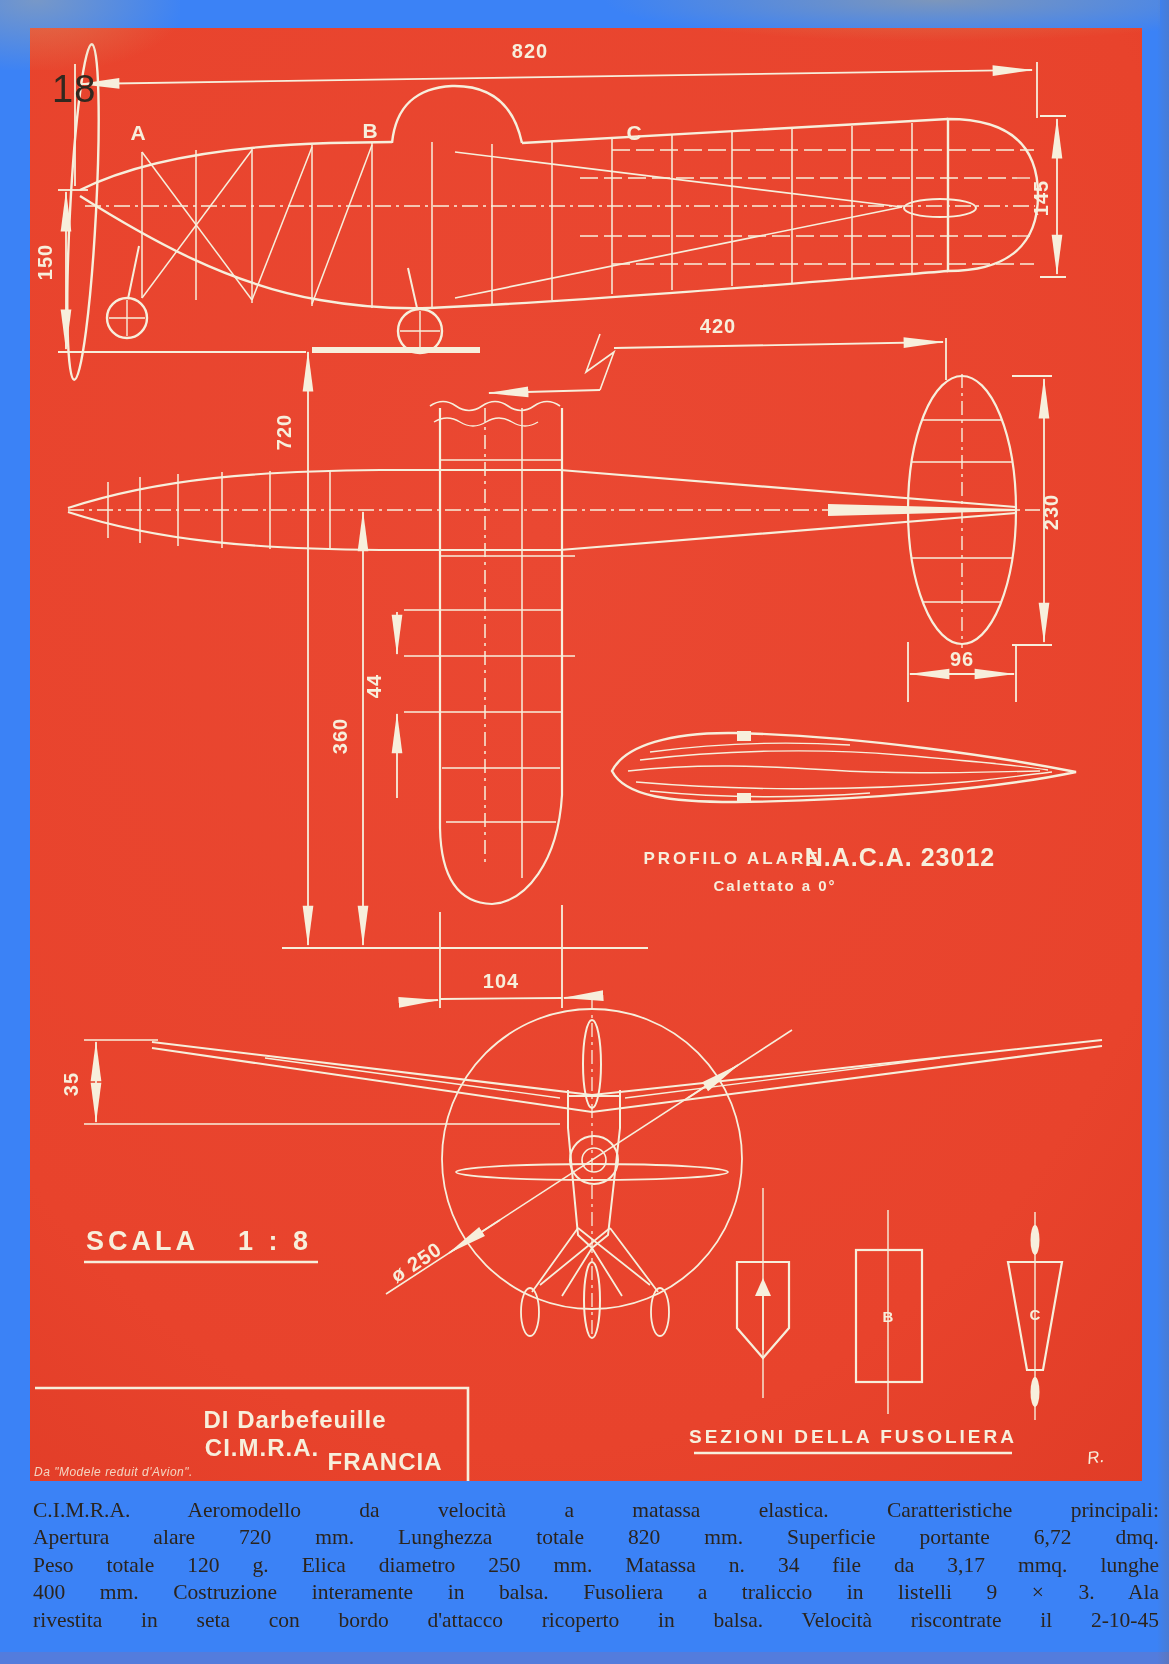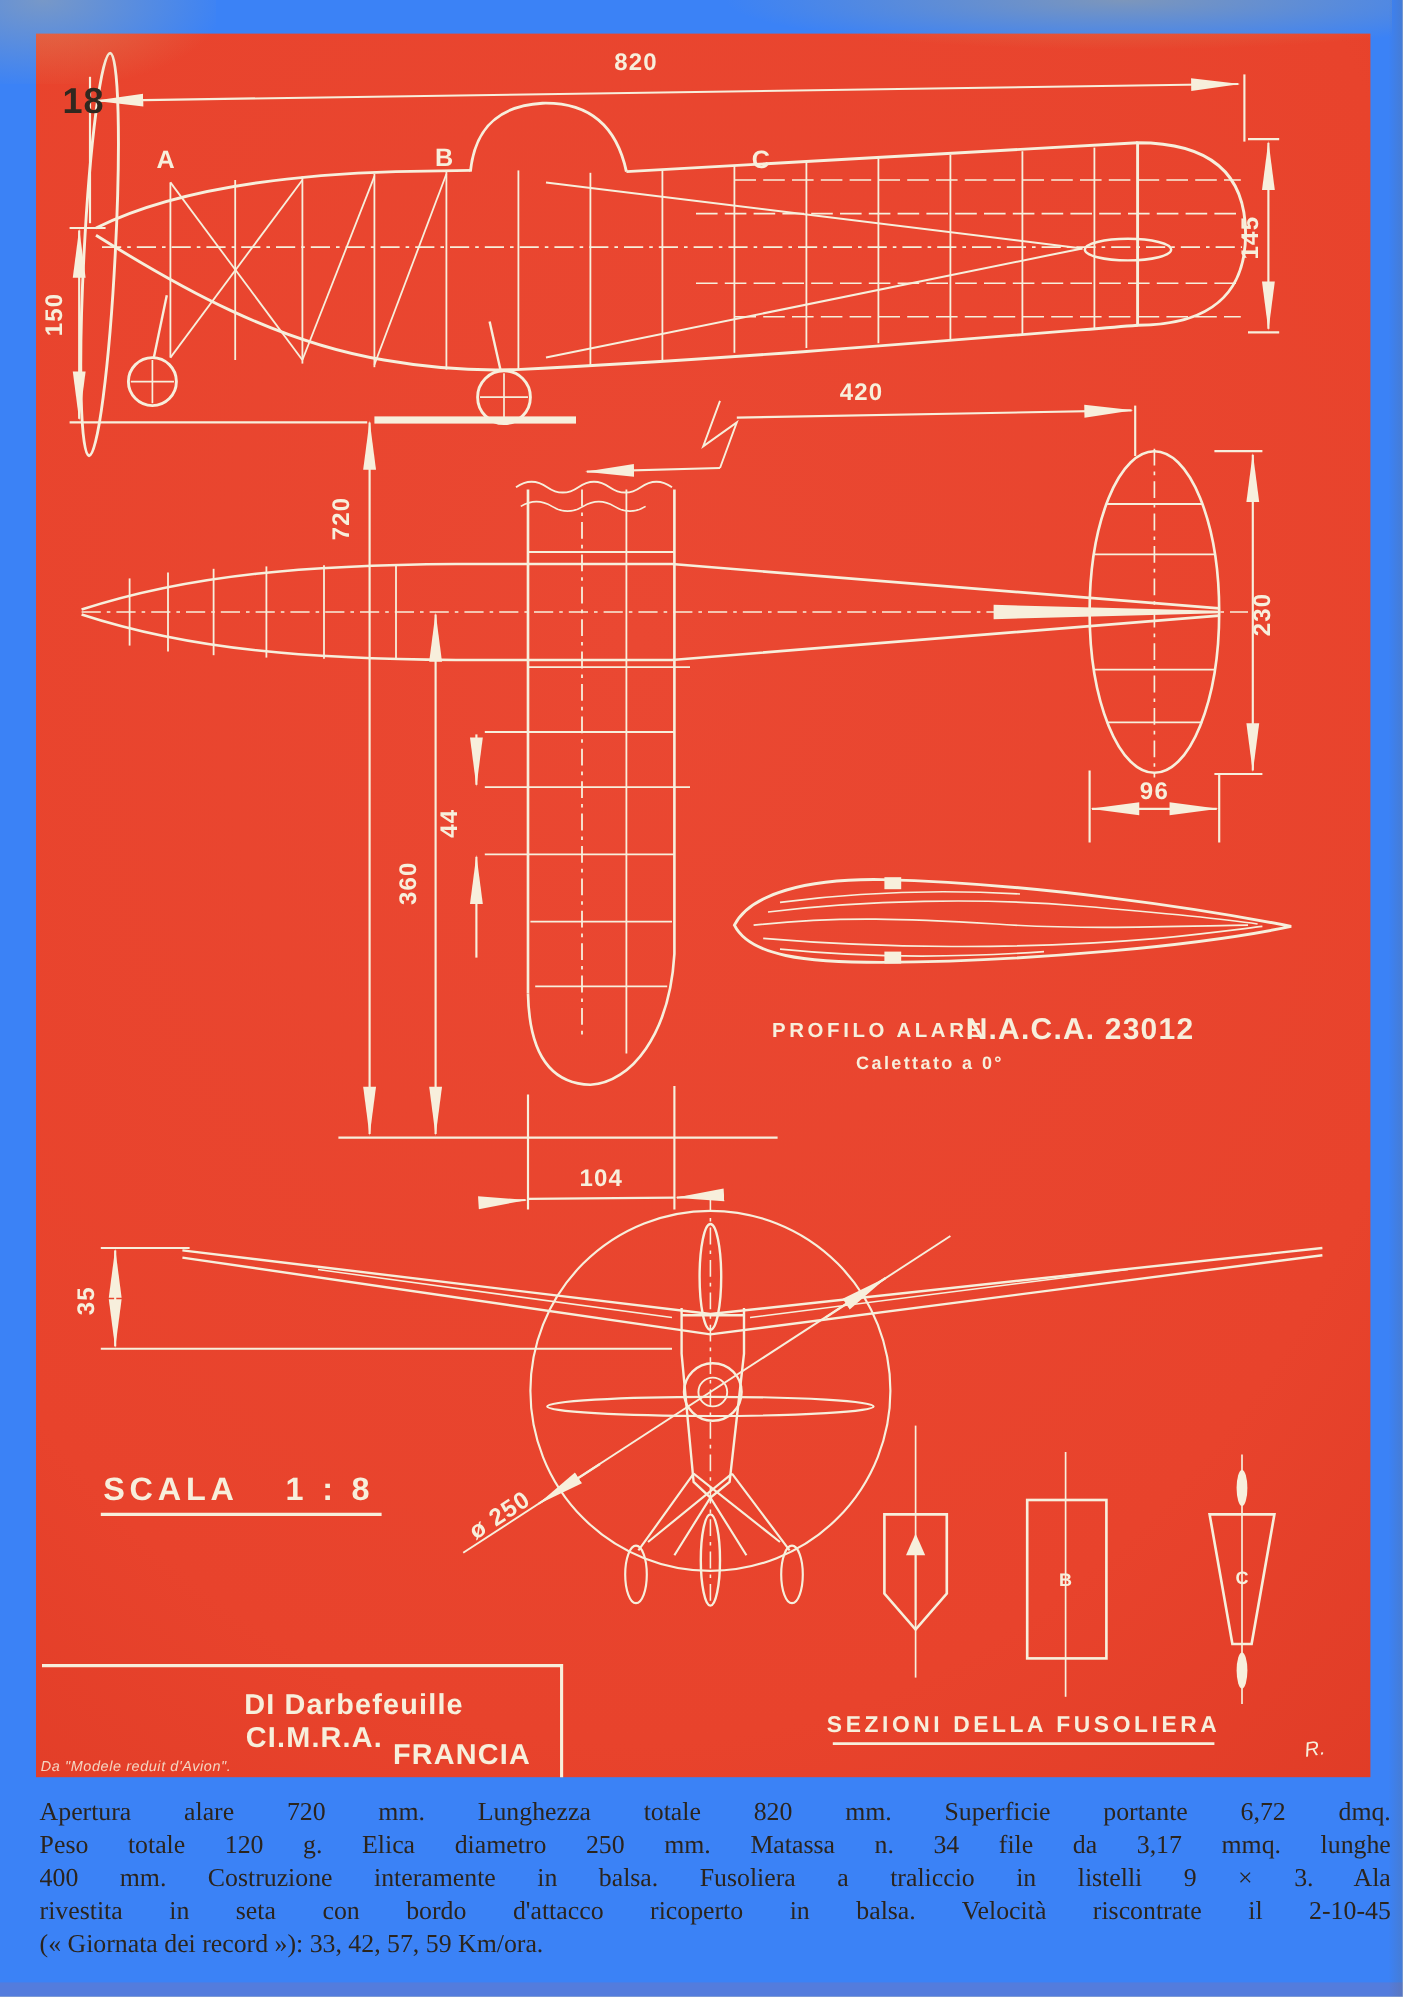--- a/index.html
+++ b/index.html
@@ -20,21 +20,21 @@
   .stlbl{font-size:21px;font-weight:bold;}
   .small-lbl{font-size:15px;font-weight:bold;letter-spacing:2px;}
   .airfoil-lbl{font-size:17px;font-weight:bold;letter-spacing:3px;}
   .naca-lbl{font-size:25px;font-weight:bold;letter-spacing:1px;}
   .scala-lbl{font-size:27px;font-weight:bold;letter-spacing:4px;}
   .box-lbl{font-size:24px;font-weight:bold;letter-spacing:1px;}
   .sez-lbl{font-size:19px;font-weight:bold;letter-spacing:3px;}
   .sec-letter{font-size:15px;font-weight:bold;}
   .credit-lbl{font-size:12px;font-style:italic;opacity:.85;letter-spacing:.5px;}
   .sig-lbl{font-size:17px;font-style:italic;}
-  #page-num{position:absolute;left:52px;top:68px;color:#31281f;font-size:30px;font-weight:bold;
+  #page-num{position:absolute;left:52px;top:68px;color:#31281f;font-size:38px;font-weight:normal;
     letter-spacing:1px;font-family:"Liberation Sans",sans-serif;}
   
   #caption{position:absolute;left:33px;top:1497px;width:1126px;color:#2b241d;
     font-family:"Liberation Serif",serif;font-size:21.5px;line-height:27.4px;}
   #caption .cline{text-align:justify;text-align-last:justify;white-space:normal;}
   #caption .cline.last{text-align-last:left;}
 </style>
 </head>
 <body>
 
@@ -272,24 +272,24 @@
     <text x="888" y="1322" class="sec-letter" text-anchor="middle">B</text>
     <text x="1035" y="1320" class="sec-letter" text-anchor="middle">C</text>
     <text x="853" y="1443" class="sez-lbl" text-anchor="middle">SEZIONI   DELLA   FUSOLIERA</text>
     <path d="M694,1453 L1012,1453" stroke="#f7efdc" stroke-width="2.4"></path>
     <text x="1088" y="1464" class="sig-lbl" transform="rotate(-8 1088 1464)">R.</text>
   </svg>
 
   <div id="page-num">18</div>
 
   <div id="caption">
+    <div class="cline">C.I.M.R.A.  Aeromodello  da  velocità  a  matassa  elastica.  Caratteristiche  principali:</div>
     <div class="cline">Apertura alare 720 mm. Lunghezza totale 820 mm. Superficie portante 6,72 dmq.</div>
     <div class="cline">Peso totale 120 g. Elica diametro 250 mm. Matassa n. 34 file da 3,17 mmq. lunghe</div>
     <div class="cline">400 mm. Costruzione interamente in balsa. Fusoliera a traliccio in listelli 9 × 3. Ala</div>
     <div class="cline">rivestita in seta con bordo d'attacco ricoperto in balsa. Velocità riscontrate il 2-10-45</div>
-    <div class="cline last">(« Giornata dei record »): 33, 42, 57, 59 Km/ora.</div>
   </div>
 
   <div class="stain" id="stain-tr"></div>
   <div class="stain" id="stain-tl"></div>
   <div class="stain" id="stain-bot"></div>
   <div class="stain" id="edge-r"></div>
 </div>
 
 </body></html>

